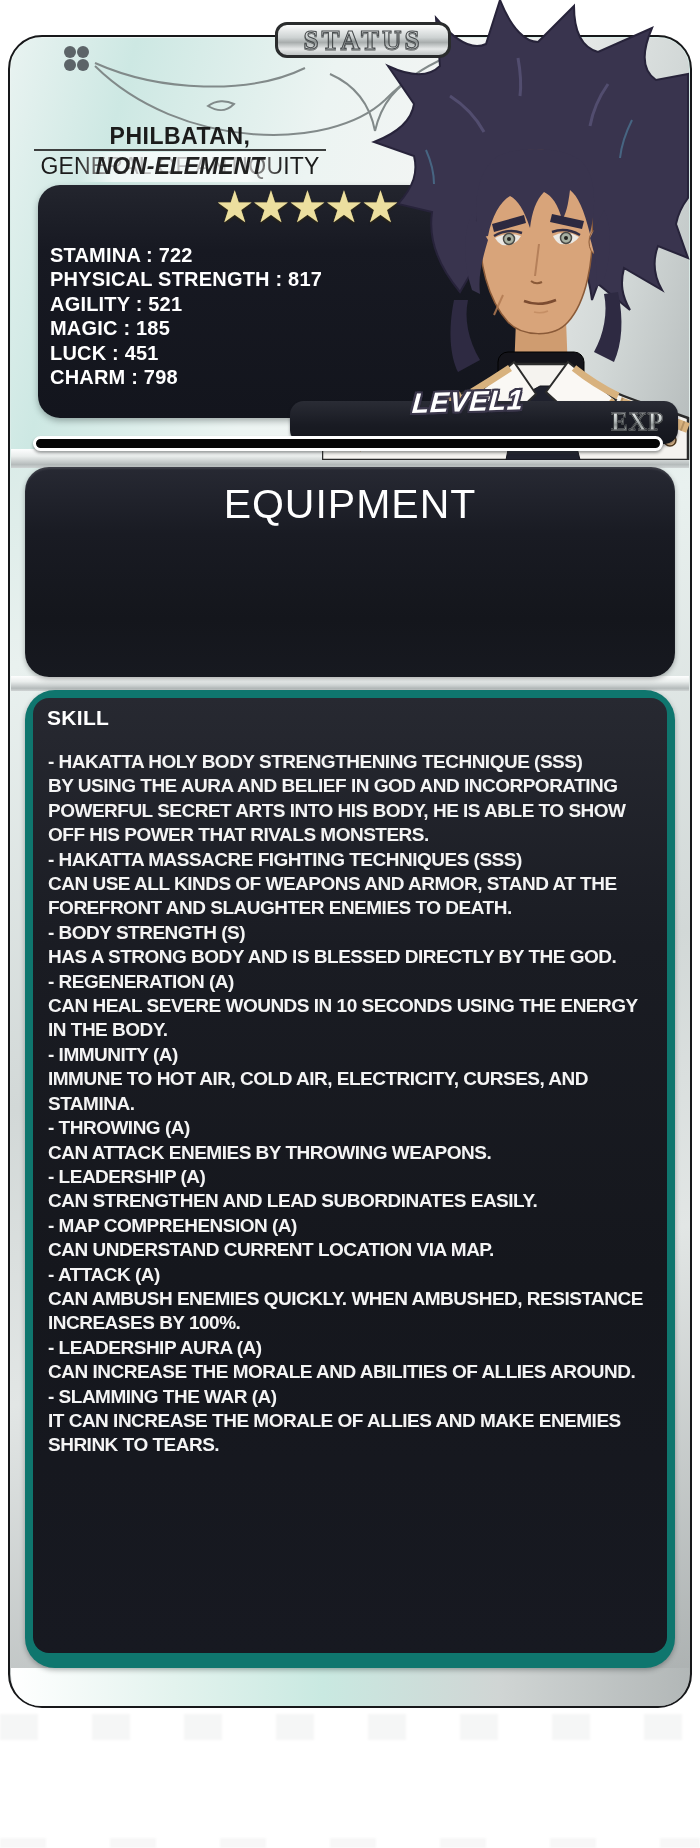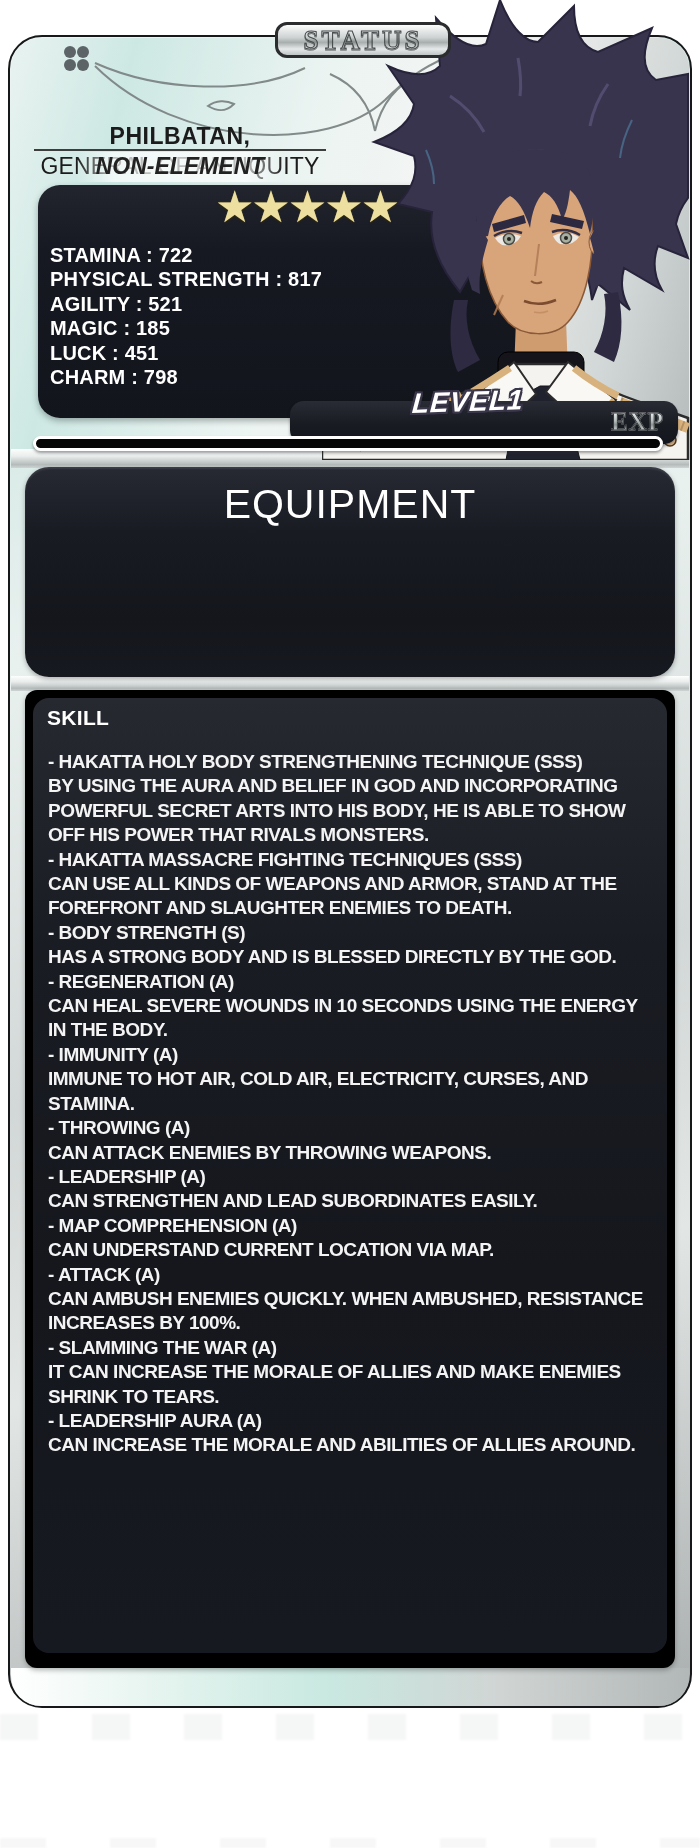--- a/index.html
+++ b/index.html
@@ -113,22 +113,22 @@
     background:linear-gradient(180deg,#272933 0%,#191b23 32%,#14161c 72%,#171920 100%);
     box-shadow:inset 0 2px 2px rgba(255,255,255,.10),0 2px 5px rgba(30,35,35,.35);
   }
   .equipment-title{
     position:absolute;left:0;top:14px;width:100%;text-align:center;
     color:#ffffff;font-size:41px;font-weight:400;letter-spacing:1px;
   }
 
   
   .skill-panel{
-    position:absolute;left:25px;top:690px;width:650px;height:978px;border-radius:12px;z-index:2;
-    background:#000000;box-shadow:0 2px 5px rgba(30,35,35,.35);
+    position:absolute;left:25px;top:690px;width:650px;height:978px;border-radius:30px;z-index:2;
+    background:#0f766e;box-shadow:0 2px 5px rgba(30,35,35,.35);
   }
   .skill-inner{
     position:absolute;left:8px;top:8px;width:634px;height:955px;border-radius:16px;
     background:linear-gradient(180deg,#272931 0%,#1a1c23 26%,#15171d 60%,#171921 100%);
   }
   .skill-title{position:absolute;left:14px;top:8px;color:#fff;font-size:21px;font-weight:bold;letter-spacing:.3px;}
   .skill-list{
     position:absolute;left:15px;top:52px;width:600px;
     color:#f4f4f4;font-size:19px;font-weight:bold;line-height:24.4px;letter-spacing:-0.5px;
   }
@@ -351,24 +351,24 @@
           <div class="skill-name">- MAP COMPREHENSION (A)</div>
           <div class="skill-desc">CAN UNDERSTAND CURRENT LOCATION VIA MAP.</div>
         </div>
 
         <div class="skill-entry">
           <div class="skill-name">- ATTACK (A)</div>
           <div class="skill-desc">CAN AMBUSH ENEMIES QUICKLY. WHEN AMBUSHED, RESISTANCE INCREASES BY 100%.</div>
         </div>
 
         <div class="skill-entry">
+          <div class="skill-name">- LEADERSHIP AURA (A)</div>
+          <div class="skill-desc">CAN INCREASE THE MORALE AND ABILITIES OF ALLIES AROUND.</div>
+        </div>
+
+        <div class="skill-entry">
           <div class="skill-name">- SLAMMING THE WAR (A)</div>
           <div class="skill-desc">IT CAN INCREASE THE MORALE OF ALLIES AND MAKE ENEMIES SHRINK TO TEARS.</div>
         </div>
 
-        <div class="skill-entry">
-          <div class="skill-name">- LEADERSHIP AURA (A)</div>
-          <div class="skill-desc">CAN INCREASE THE MORALE AND ABILITIES OF ALLIES AROUND.</div>
-        </div>
-
       </div>
   </div>
 </div>
 
 </body></html>

